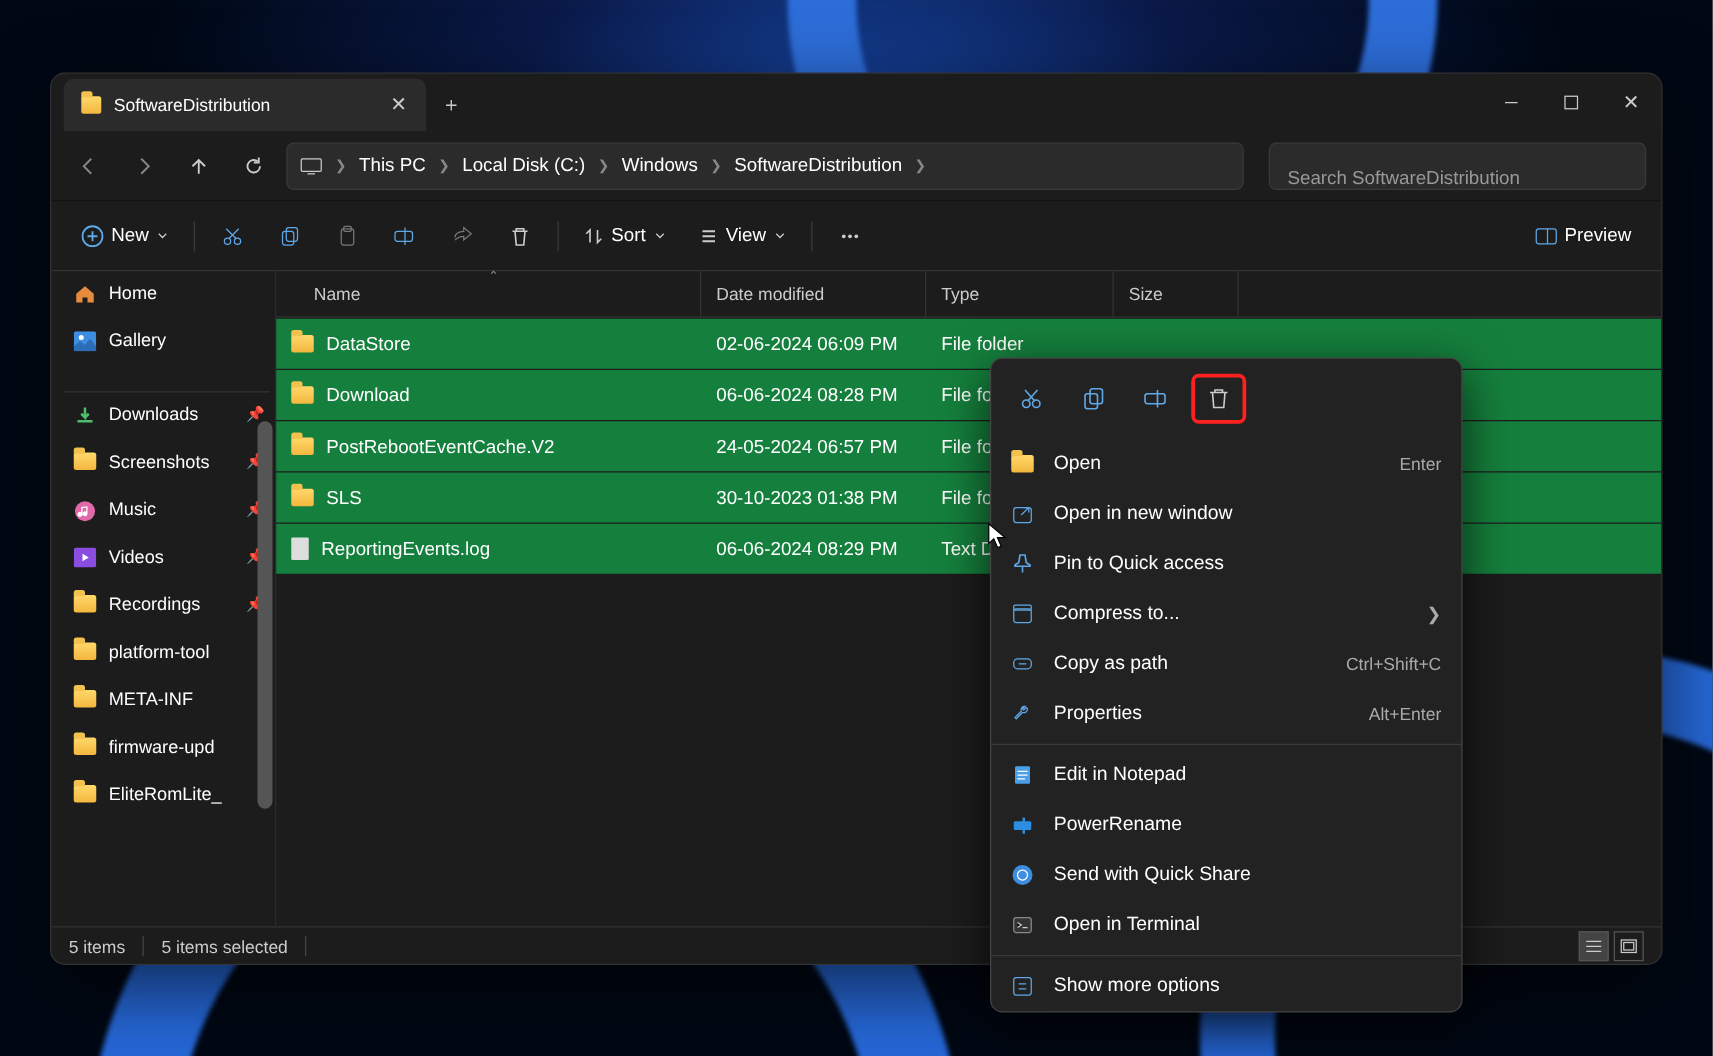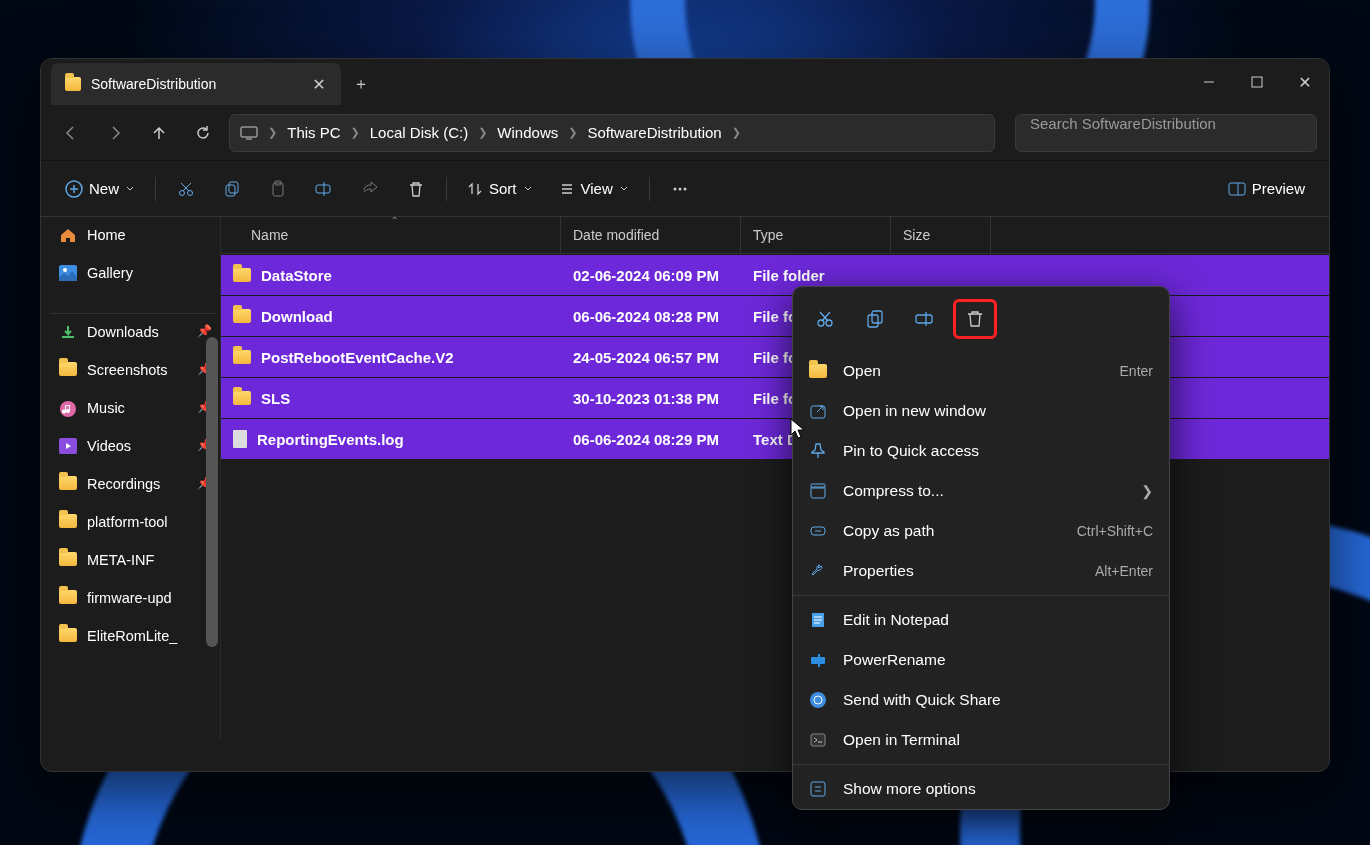--- a/index.html
+++ b/index.html
@@ -18,21 +18,21 @@
 .tab .folder-ico { width: 16px; height: 14px; }
 .tab-title { color: #fff; font-size: 14px; }
 .newtab { width: 40px; display:flex; align-items:center; justify-content:center; color:#ccc; margin-top:4px;}
 .win-controls { margin-left: auto; display: flex; }
 .win-controls > div { width: 48px; height: 46px; display:flex; align-items:center; justify-content:center; color:#ccc; }
 
 .addrbar { display:flex; align-items:center; gap:8px; padding: 8px 12px 8px 12px; height: 56px; background:#1c1c1c; border-bottom:1px solid #121212;}
 .nav-btn { width:36px; height:36px; border-radius:4px; display:flex; align-items:center; justify-content:center; color:#aaa; }
 .breadcrumb { flex:1; background:#2b2b2b; border-radius:6px; height:38px; display:flex; align-items:center; padding:0 10px; gap:10px; color:#fff; font-size:15px; border:1px solid #3a3a3a;}
 .crumb-sep { color:#888; font-size:11px;}
-.search { width:302px; margin-left:12px; height:38px; background:#2b2b2b; border-radius:6px; border:1px solid #3a3a3a; color:#999; display:flex; align-items:flex-start; padding:0 14px; font-size:15px;}
+.search { width:302px; margin-left:12px; height:38px; background:#2b2b2b; border-radius:6px; border:1px solid #3a3a3a; color:#999; display:flex; align-items:flex-end; padding:0 14px; font-size:15px;}
 
 .toolbar { display:flex; align-items:center; height:56px; padding: 0 14px; gap:6px; border-bottom:1px solid #333;}
 .tool { height:36px; border-radius:4px; display:flex; align-items:center; justify-content:center; padding:0 10px; color:#fff; gap:6px; font-size:15px;}
 .tool.icon-only { width:40px; padding:0; }
 .tool-sep { width:1px; height:24px; background:#3a3a3a; margin:0 4px;}
 .preview-tgl { margin-left:auto; }
 
 .body { display:flex; height: calc(100% - 46px - 56px - 56px - 30px); }
 .sidebar { width: 180px; padding:10px 0 0 10px; overflow:hidden; border-right:1px solid #2b2b2b; position: relative;}
 .side-item { display:flex; align-items:flex-start; gap:10px; height:38px; padding:0 8px; border-radius:4px; color:#fff; font-size:14.5px;}
@@ -43,21 +43,21 @@
 .content-scroll { position:absolute; right:0; top:5px; bottom:5px; width:12px; background:#555; border-radius:6px;}
 .columns { display:flex; border-bottom:1px solid #333;}
 .col { color:#ccc; font-size:14px; height:36px; display:flex; align-items:center; padding:0 12px; border-right:1px solid #333;}
 .col-name { width:340px;}
 .col-date { width:180px;}
 .col-type { width:150px;}
 .col-size { width:100px;}
 
 .rows { }
 .row { display:flex; align-items:center; height:40px; margin:1px 0; background:#242424; color:#fff; font-size:15px;}
-.row.sel { background:#6d28d9;font-weight:bold;}
+.row.sel { background:#15803d;}
 .cell { padding:0 12px; display:flex; align-items:center; gap:10px;}
 .cell-name { width:340px;}
 .cell-date { width:180px;}
 .cell-type { width:150px;}
 .cell-size { width:100px;}
 
 .status { height:30px; display:flex; align-items:center; padding:0 14px; gap:14px; color:#ccc; font-size:14px; border-top:1px solid #333;}
 .status .divider { width:1px; height:16px; background:#444;}
 .view-icons { margin-left:auto; display:flex; gap:4px;}
 .view-icons div { width:24px; height:24px; border:1px solid #555; display:flex; align-items:center; justify-content:center;}
@@ -363,20 +363,39 @@
               <span>ReportingEvents.log</span>
             </div>
        <div class="cell cell-date">06-06-2024 08:29 PM</div>
        <div class="cell cell-type">Text Document</div>
        <div class="cell cell-size"></div>
      </div>
         </div>
     </div>
   </div>
 
+  <div class="status">
+    <span>5 items</span>
+    <span class="divider"></span>
+    <span>5 items selected</span>
+    <span class="divider"></span>
+    <div class="view-icons">
+      <div class="active">
+          <svg width="14" height="12">
+            <path d="M1 2h12M1 6h12M1 10h12" stroke="#ccc"></path>
+          </svg>
+        </div>
+      <div>
+          <svg width="14" height="12">
+            <rect x="1" y="1" width="12" height="10" fill="none" stroke="#ccc"></rect>
+            <rect x="3" y="3" width="8" height="6" fill="none" stroke="#ccc"></rect>
+          </svg>
+        </div>
+    </div>
+  </div>
 </div>
 
 <div class="ctx">
   <div class="ctx-quick">
     <div class="ctx-qbtn">
         <svg width="20" height="20">
           <circle cx="6" cy="14" r="3" fill="none" stroke="#5fa8e8" stroke-width="1.3"></circle>
           <circle cx="14" cy="14" r="3" fill="none" stroke="#5fa8e8" stroke-width="1.3"></circle>
           <path d="M7 12L15 3M13 12L5 3" stroke="#5fa8e8" stroke-width="1.3"></path>
         </svg>

